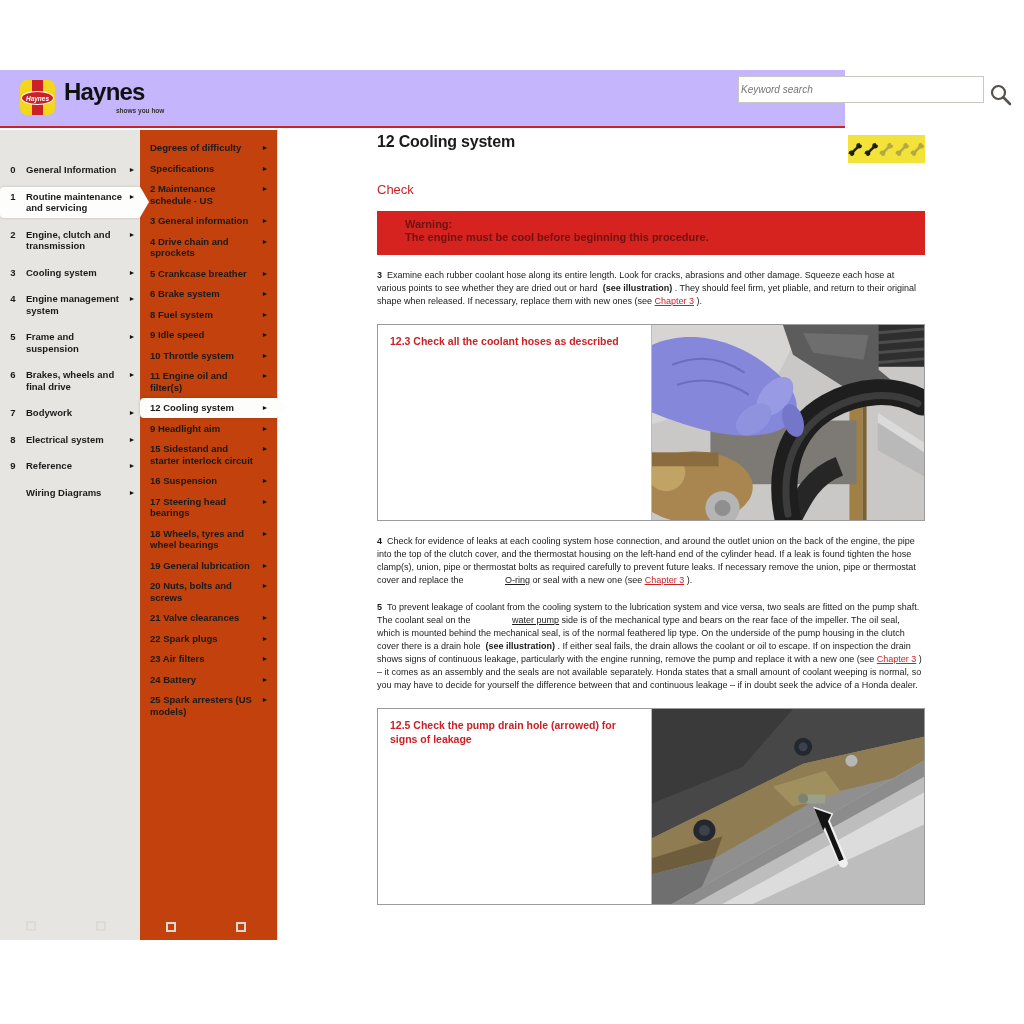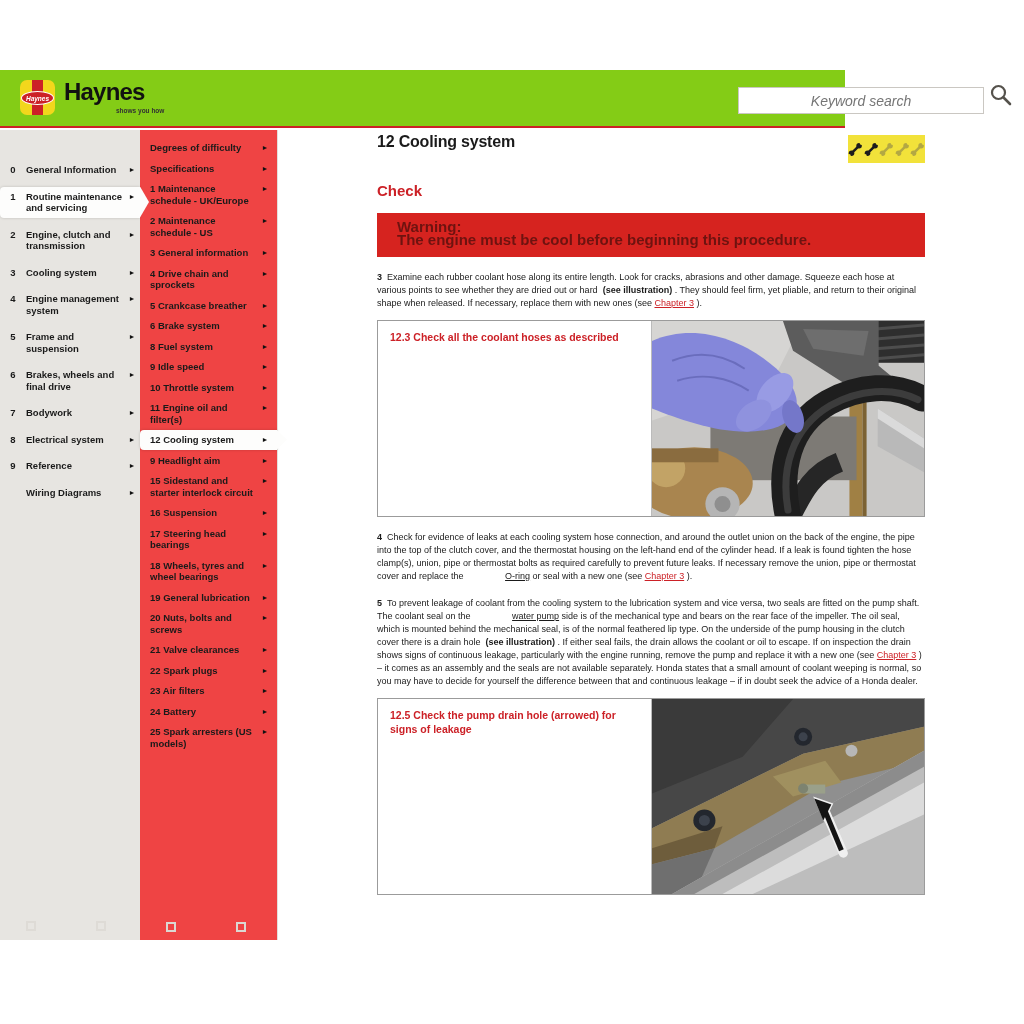--- a/index.html
+++ b/index.html
@@ -4,40 +4,40 @@
 <style>
   * { box-sizing: border-box; }
   html,body { margin:0; padding:0; }
   body {
     width:1024px; height:1024px; background:#fff; position:relative;
     font-family:"Liberation Sans", sans-serif; color:#1a1a1a; overflow:hidden;
   }
   
   .header {
     position:absolute; top:70px; left:0; width:845px; height:58px;
-    background:#84cc16; border-bottom:2px solid #cc2127;
+    background:#c4b5fd; border-bottom:2px solid #cc2127;
   }
   .logo { position:absolute; left:20px; top:8px; width:200px; height:44px; cursor:pointer; }
   .logo-badge {
     position:absolute; left:0; top:2px; width:35px; height:35px;
     background:#f2d71c; border-radius:7px; overflow:hidden;
   }
   .logo-stripe { position:absolute; left:12px; top:0; width:11px; height:35px; background:#cc2127; }
   .logo-oval {
     position:absolute; left:1px; top:11px; width:33px; height:14px;
     background:#cc2127; border:1.5px solid #fff; border-radius:50%;
     color:#fff; font-size:6.5px; font-weight:bold; font-style:italic;
     display:flex; align-items:center; justify-content:center;
   }
   .brand-word { position:absolute; left:44px; top:0px; font-size:24px; font-weight:bold; letter-spacing:-0.8px; color:#111; }
   .brand-tag { position:absolute; left:96px; top:29px; font-size:6.5px; font-weight:bold; color:#333; }
   .search-input {
-    position:absolute; left:738px; top:17px; width:246px; height:27px;
-    border:1px solid #cac7c2; background:#fff; text-align:center;
-    font-family:"Liberation Sans", sans-serif; font-style:italic; font-size:14px; color:#8e8b86; outline:none;
+    position:absolute; left:738px; top:6px; width:246px; height:27px;
+    border:1px solid #cac7c2; background:#fff; 
+    font-family:"Liberation Sans", sans-serif; font-style:italic; font-size:10px; color:#8e8b86; outline:none;
   }
   .search-btn { position:absolute; left:988px; top:13px; width:26px; height:26px; border:none; background:transparent; cursor:pointer; padding:0; }
   
   .sb1 {
     position:absolute; left:0; top:130px; width:140px; height:810px;
     background:#e7e5e1; padding-top:30px;
   }
   .sb1-item {
     position:relative; display:flex; align-items:flex-start;
     margin:0 0 7px 0; padding:4px 0; cursor:pointer;
@@ -45,49 +45,49 @@
   .sb1-num { width:26px; flex:none; text-align:center; font-size:9.5px; font-weight:bold; line-height:11.5px; }
   .sb-lbl { flex:1; font-size:9.5px; font-weight:bold; line-height:11.5px; }
   .sb-arr { flex:none; width:16px; text-align:center; font-size:7px; line-height:11.5px; color:#111; }
   .sb1-item.sel { background:#fdfdfc; border-radius:4px 0 0 4px; box-shadow:0 0 3px rgba(0,0,0,.18); z-index:5; }
   .sel-tip {
     position:absolute; right:-9px; top:0; bottom:0; width:9px; background:#fdfdfc;
     clip-path:polygon(0 0, 100% 50%, 0 100%);
   }
   .sb2 {
     position:absolute; left:140px; top:130px; width:138px; height:810px;
-    background:#ef4444; padding-top:8px; border-right:1px solid #e2e0dc;
+    background:#c2410c; padding-top:8px; border-right:1px solid #e2e0dc;
   }
   .sb2-item {
     position:relative; display:flex; align-items:flex-start;
     padding:4px 4px 4px 10px; margin-bottom:1px; cursor:pointer;
   }
   .sb2-item.sel { background:#fdfdfc; border-radius:4px 0 0 4px; box-shadow:0 0 3px rgba(0,0,0,.18); z-index:6; }
   .sb2-item.sel .sel-tip { right:-10px; width:10px; background:#fdfdfc; }
   .ph-sq { position:absolute; width:10px; height:10px; border:2px solid #dbd8d2; }
   
   .main { position:absolute; left:377px; top:130px; width:548px; }
   .page-title { font-size:16px; font-weight:bold; letter-spacing:-0.2px; margin:3px 0 0 0; }
   .diff-box {
     position:absolute; right:0; top:5px; width:77px; height:28px; background:#f2e23a;
     display:flex; align-items:center; justify-content:center; gap:1px;
   }
-  .check-hd { margin-top:31px; color:#cc2127; font-size:15px; font-weight:bold; }
+  .check-hd { margin-top:31px; color:#cc2127; font-size:13px; font-weight:normal; }
   .warn-box {
     margin-top:14px; background:#d6231f; color:#6e1310;
-    padding:7px 12px 11px 20px; font-size:15px; font-weight:bold; line-height:13px;
+    padding:7px 12px 11px 28px; font-size:11px; font-weight:bold; line-height:13px;
   }
   .warn-label { display:block; }
   .steps p { font-size:9px; line-height:13px; margin:14px 0 0 0; }
   .steps .b { font-weight:bold; }
   .steps .u { text-decoration:underline;margin-left:39px; }
   .steps .lnk { color:#cc2127; text-decoration:underline; cursor:pointer; }
   .steps .ilnk { color:#cc2127; text-decoration:underline; font-style:italic; cursor:pointer; }
   .figure {
-    margin-top:10px; height:197px; border:1px solid #9b9b9b; display:flex; background:#fff;
+    margin-top:16px; height:197px; border:1px solid #9b9b9b; display:flex; background:#fff;
   }
   .fig-cap {
     width:273px; flex:none; padding:9px 14px 0 12px;
     color:#cc2127; font-weight:bold; font-size:10.5px; line-height:14px;
   }
   .fig-photo { flex:1; position:relative; overflow:hidden; border-left:1px solid #bbb; }
   .fig-photo svg { display:block; width:100%; height:100%; }
 </style>
 </head>
 <body>
@@ -174,24 +174,20 @@
 </div>
 
 <div class="sb2">
   <div id="section-list">
       <div class="sb2-item">
         <span class="sb-lbl">Degrees of difficulty</span>
         <span class="sb-arr">►</span>
       </div>
       <div class="sb2-item">
         <span class="sb-lbl">Specifications</span>
-        <span class="sb-arr">►</span>
-      </div>
-      <div class="sb2-item">
-        <span class="sb-lbl">1 Maintenance schedule - UK/Europe</span>
         <span class="sb-arr">►</span>
       </div>
       <div class="sb2-item">
         <span class="sb-lbl">2 Maintenance schedule - US</span>
         <span class="sb-arr">►</span>
       </div>
       <div class="sb2-item">
         <span class="sb-lbl">3 General information</span>
         <span class="sb-arr">►</span>
       </div>

